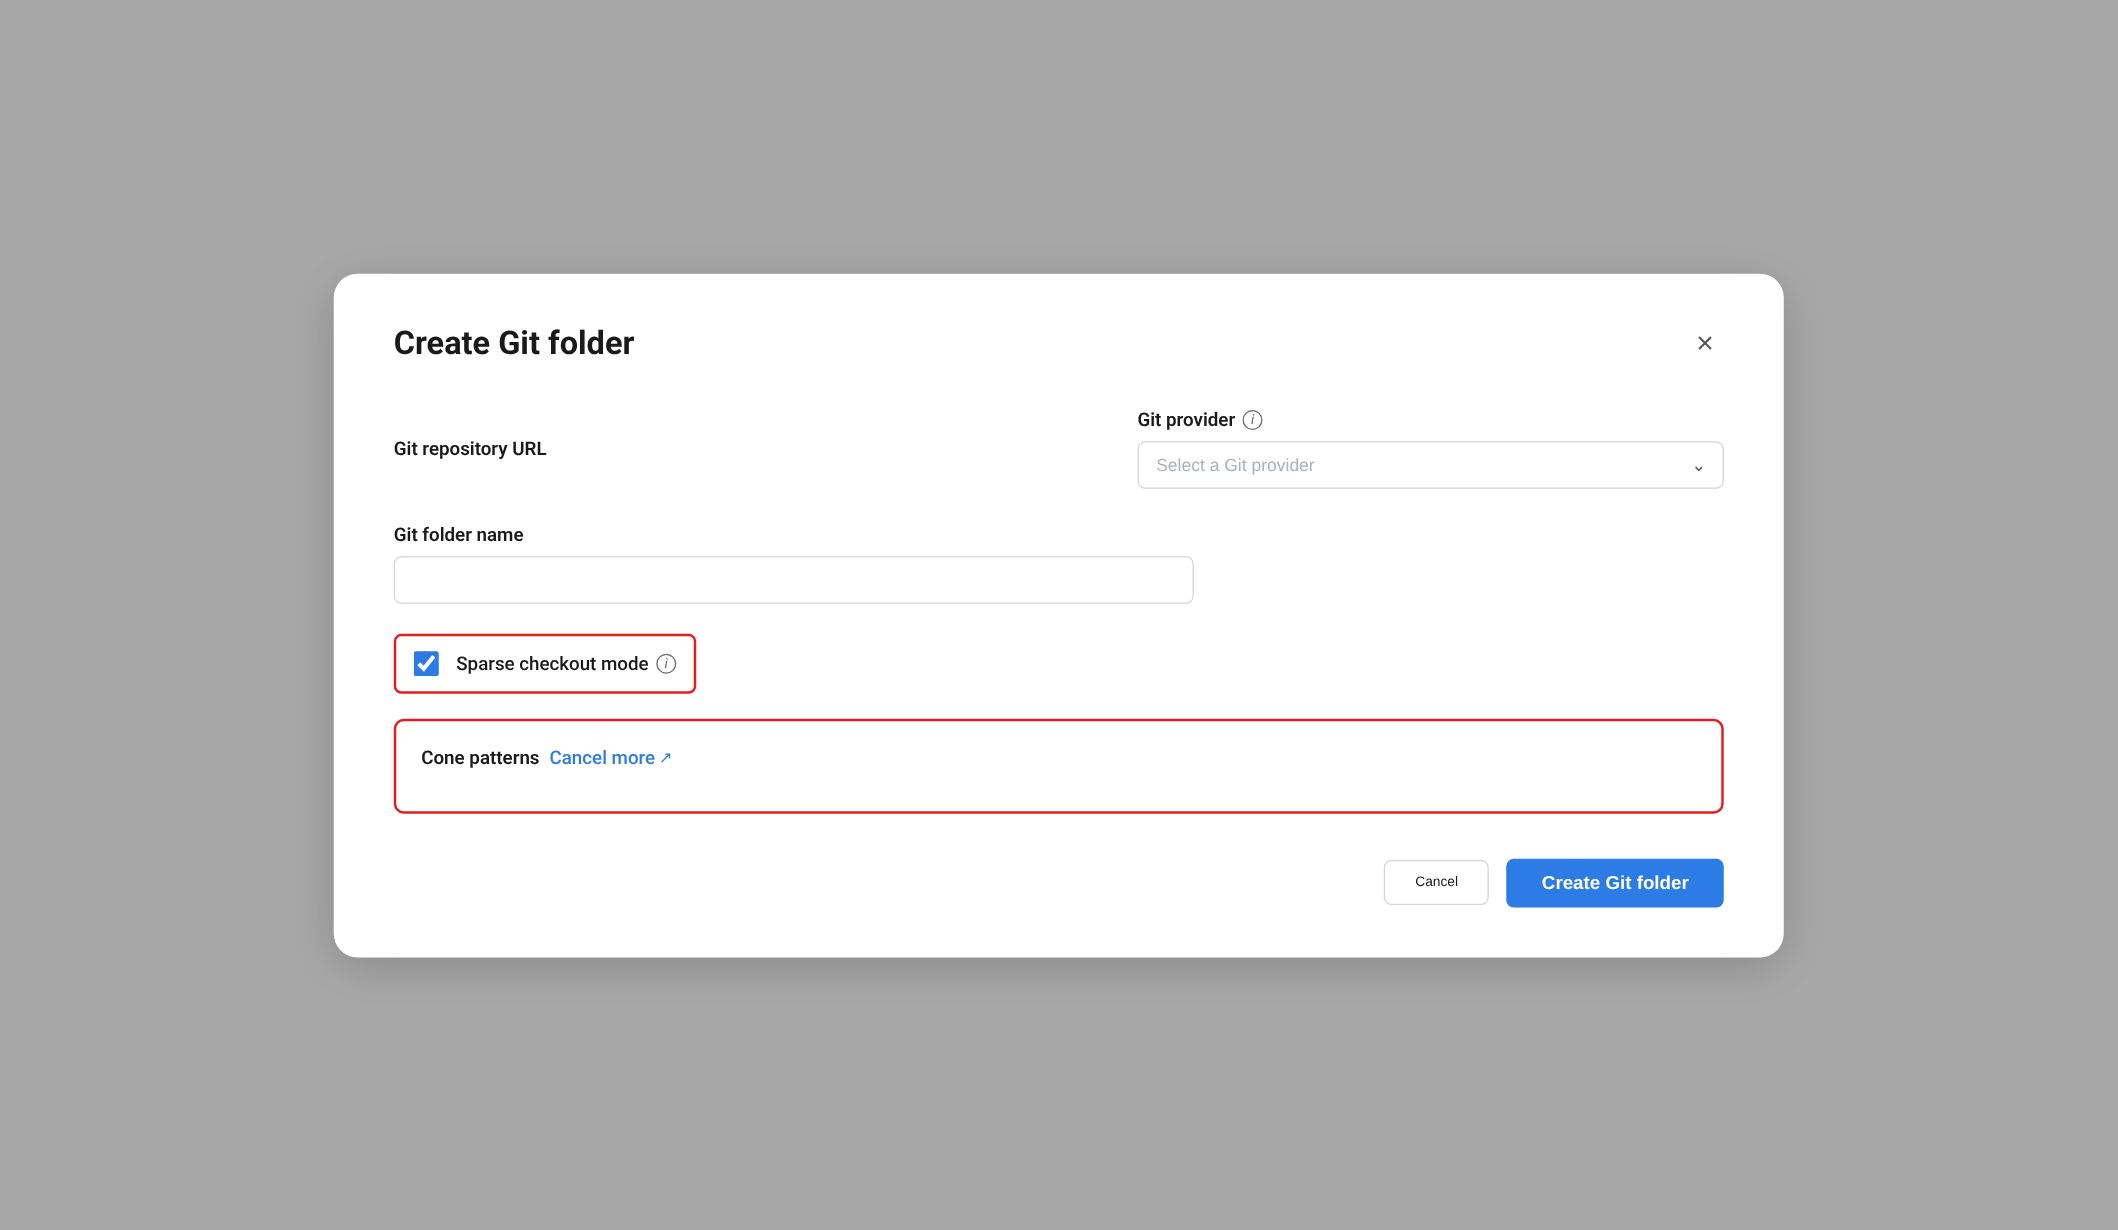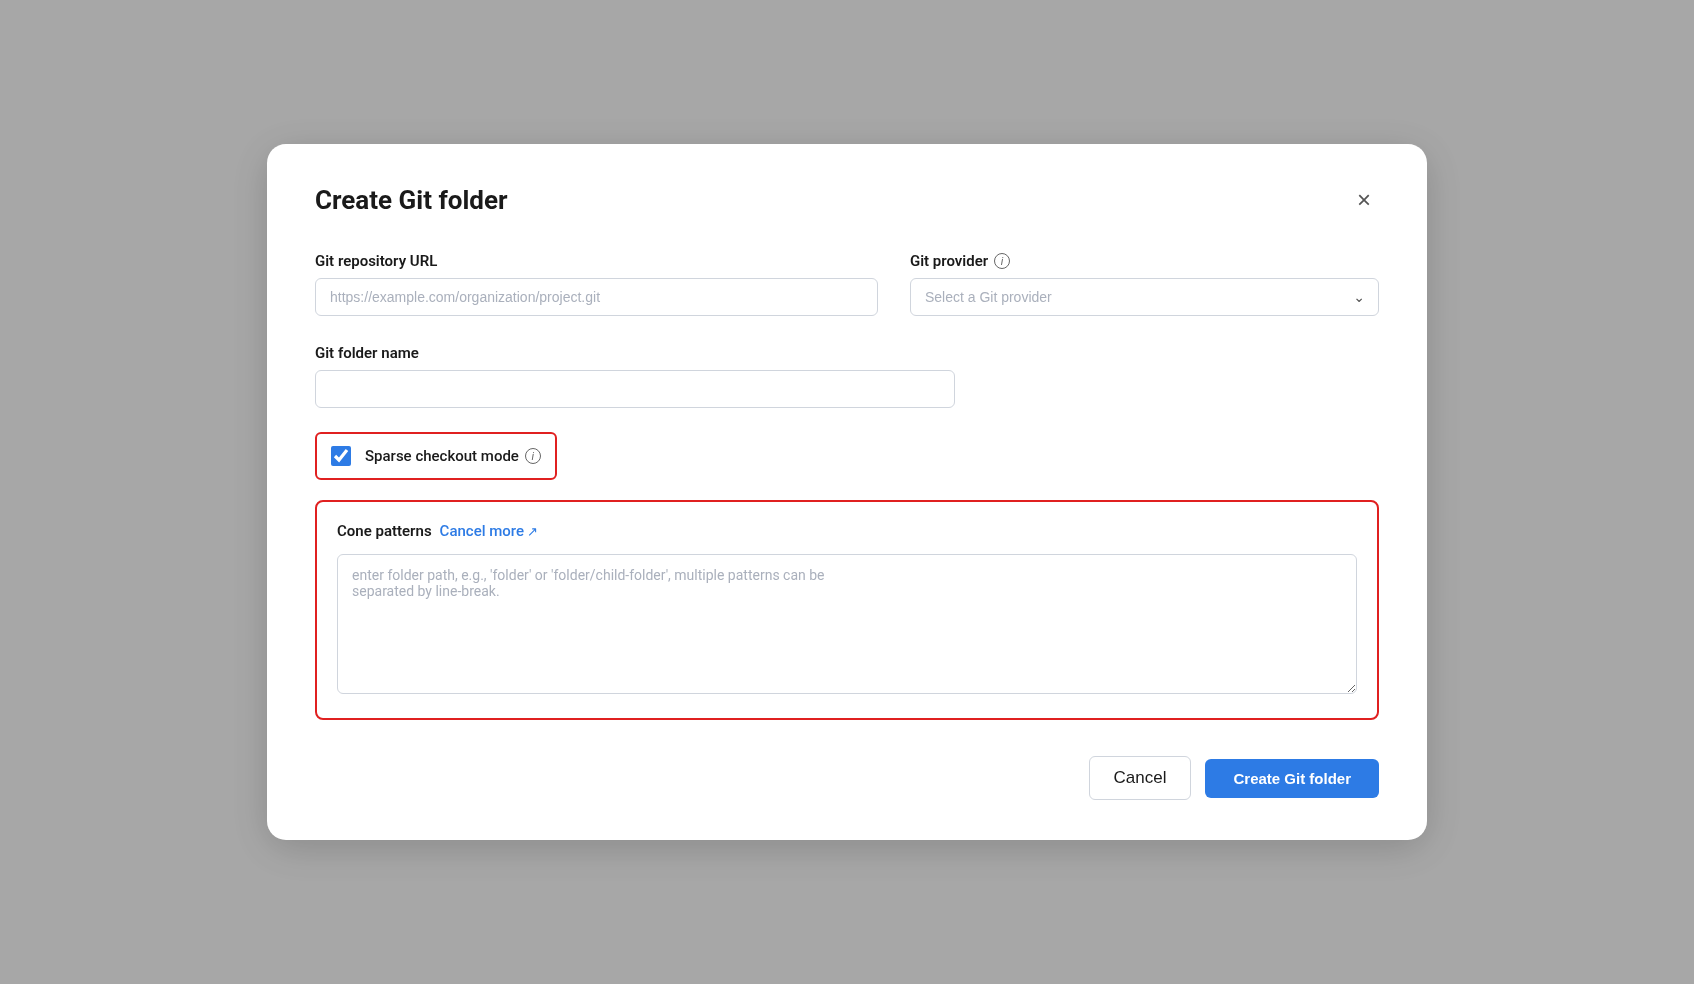--- a/index.html
+++ b/index.html
@@ -242,21 +242,21 @@
       justify-content: flex-end;
       gap: 14px;
       align-items: center;
     }
 
     .btn-cancel {
       background: #fff;
       border: 1.5px solid #d0d5dd;
       border-radius: 6px;
       padding: 11px 24px;
-      font-size: 17px;
+      font-size: 11px;
       font-weight: 500;
       color: #1a1a1a;
       cursor: pointer;
     }
 
     .btn-create {
       background: #2d7be5;
       border: none;
       border-radius: 6px;
       padding: 11px 28px;
@@ -275,21 +275,20 @@
     <div class="modal-header">
       <h2 class="modal-title">Create Git folder</h2>
       <button class="close-btn">×</button>
     </div>
 
     <div class="form-row">
       <div class="form-group url-group">
         <label class="form-label">
           <span>Git repository URL</span>
         </label>
-        <input class="form-input" type="text" placeholder="https://example.com/organization/project.git" style="">
       </div>
 
       <div class="form-group provider-group">
         <label class="form-label">
           <span>Git provider</span>
           <span class="info-icon">i</span>
         </label>
         <div class="form-select-wrapper">
           <select class="form-select">
             <option value="" disabled="" selected="">Select a Git provider</option>
@@ -321,22 +320,20 @@
     </div>
 
     <div class="cone-patterns-section">
       <div class="cone-patterns-header">
         <span>Cone patterns</span>
         <a class="learn-more-link" href="#">
           <span>Cancel more</span>
           <span class="external-link-icon">↗</span>
         </a>
       </div>
-      <textarea class="cone-textarea" placeholder="enter folder path, e.g., 'folder' or 'folder/child-folder', multiple patterns can be
-separated by line-break." style=""></textarea>
     </div>
 
     <div class="modal-footer">
       <button class="btn-cancel">Cancel</button>
       <button class="btn-create">Create Git folder</button>
     </div>
 
   </div>
 </div>
 

